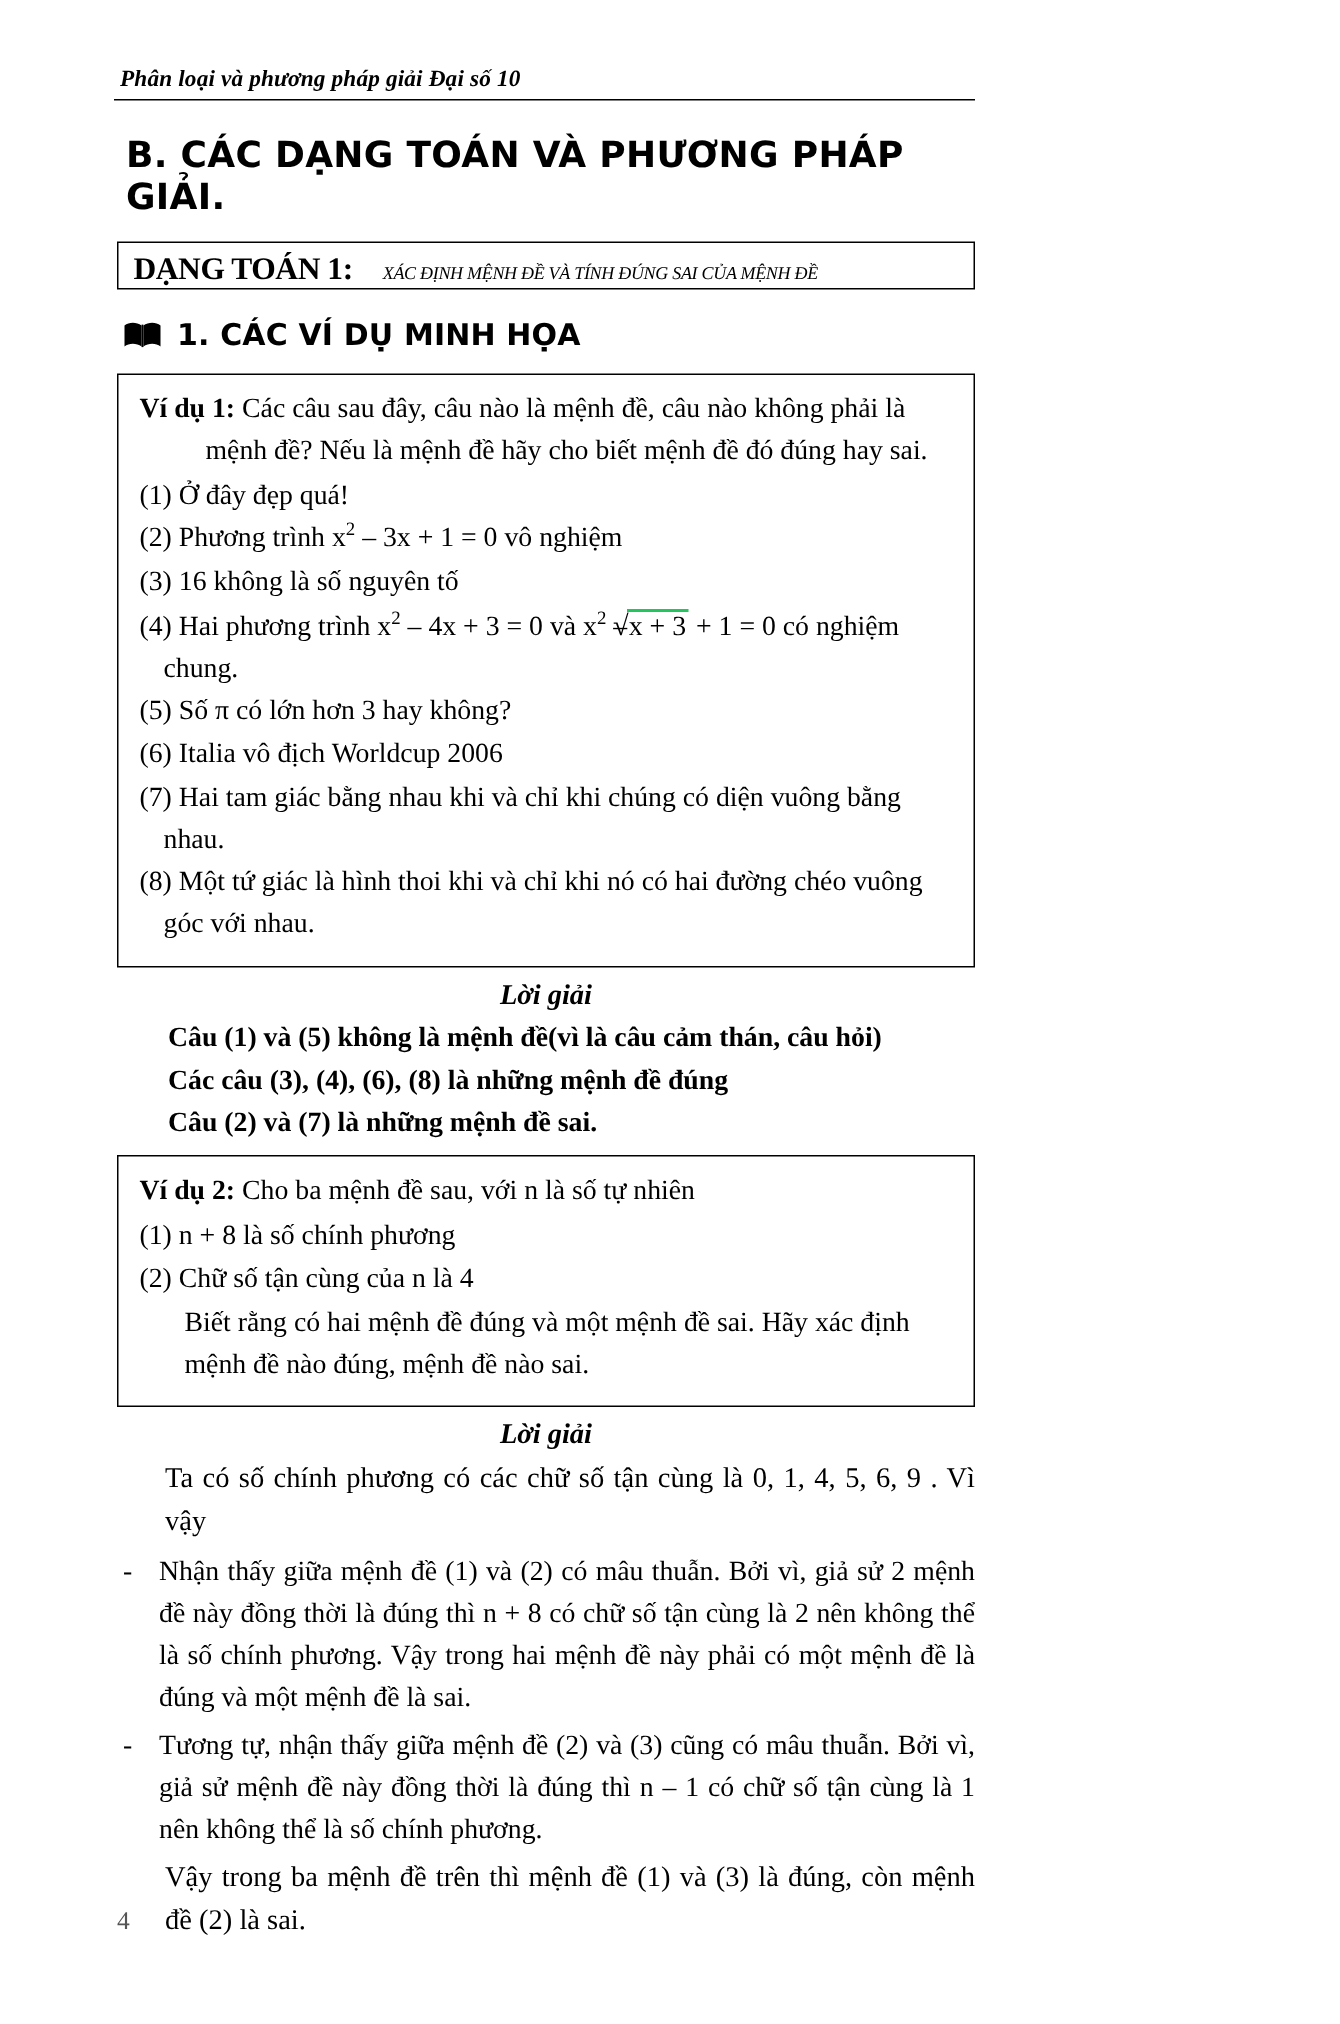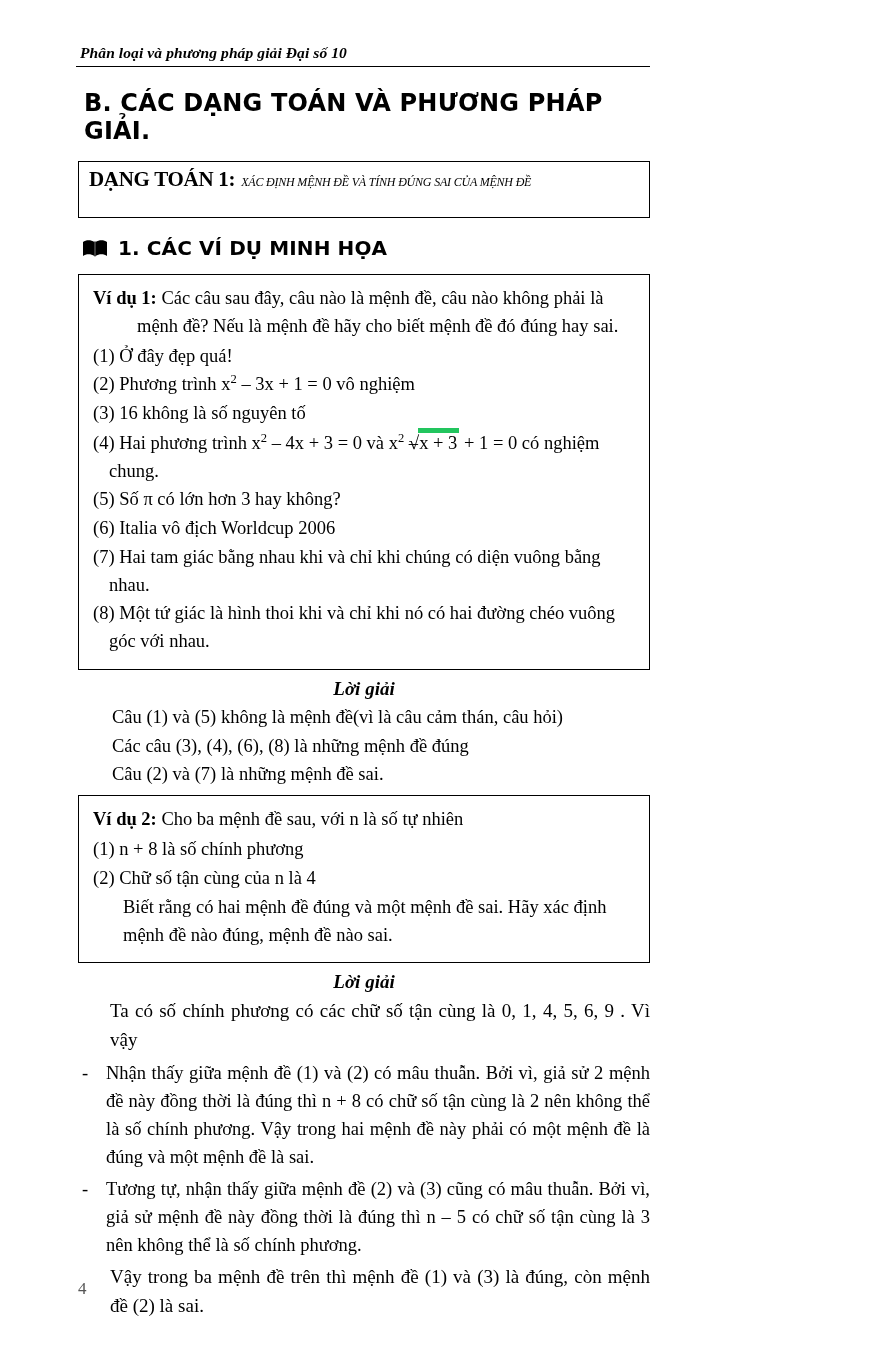--- a/index.html
+++ b/index.html
@@ -40,25 +40,25 @@
     font-family: "DejaVu Sans", sans-serif;
     font-weight: bold;
     font-size: 24px;
     letter-spacing: .2px;
     margin: 6px 0 16px 0;
     padding-left: 6px;
   }
   
   .dang-toan {
     border: 1.3px solid #000;
-    padding: 5px 8px 25px 10px;
+    padding: 5px 8px 0 10px;
     margin: 0 0 18px 0;
     display: flex;
     align-items: baseline;
-    gap: 6px;
+    gap: 20px;
     white-space: nowrap;
     overflow: hidden;
   }
   .dang-toan .label {
     font-weight: bold;
     font-size: 21px;
     font-family: "Liberation Serif", serif;
     letter-spacing: -0.3px;
   }
   .dang-toan .value {
@@ -123,20 +123,21 @@
     font-weight: bold;
     font-style: italic;
     font-size: 19px;
     margin: 6px 0 4px 0;
   }
   .sol-line {
     font-size: 18.5px;
     line-height: 1.5;
     margin: 1px 0;
     padding-left: 34px;
+    font-weight: bold;
   }
   .sol-block {
     margin-bottom: 6px;
   }
   
   .bullet-row {
     display: flex;
     font-size: 18.5px;
     line-height: 1.52;
     margin: 4px 0;
@@ -165,21 +166,21 @@
     white-space: nowrap;
   }
   sup { font-size: 68%; vertical-align: super; line-height: 0; }
   .sqrt {
     display: inline-block;
     position: relative;
     padding-left: 2px;
   }
   .sqrt > .radic { font-size: 19px; }
   .sqrt > .rad-body {
-    border-top: 5px solid #22c55e;
+    border-top: 2px solid #22c55e;
     padding: 0 2px 0 1px;
     margin-left: -1px;
   }
   
   .page-number {
     position: absolute;
     left: 78px;
     bottom: 58px;
     font-size: 17px;
     color: #555;
@@ -290,21 +291,21 @@
     <div class="loigiai">Lời giải</div>
     <p class="plain-row">Ta có số chính phương có các chữ số tận cùng là 0, 1, 4, 5, 6, 9 . Vì vậy</p>
 
     <div class="bullet-row">
       <span class="bullet-mark">-</span>
       <span class="bullet-text">Nhận thấy giữa mệnh đề (1) và (2) có mâu thuẫn. Bởi vì, giả sử 2 mệnh đề này đồng thời là đúng thì n + 8 có chữ số tận cùng là 2 nên không thể là số chính phương. Vậy trong hai mệnh đề này phải có một mệnh đề là đúng và một mệnh đề là sai.</span>
     </div>
 
     <div class="bullet-row">
       <span class="bullet-mark">-</span>
-      <span class="bullet-text">Tương tự, nhận thấy giữa mệnh đề (2) và (3) cũng có mâu thuẫn. Bởi vì, giả sử mệnh đề này đồng thời là đúng thì n – 5 có chữ số tận cùng là 3 nên không thể là số chính phương.</span>
+      <span class="bullet-text">Tương tự, nhận thấy giữa mệnh đề (2) và (3) cũng có mâu thuẫn. Bởi vì, giả sử mệnh đề này đồng thời là đúng thì n – 1 có chữ số tận cùng là 1 nên không thể là số chính phương.</span>
     </div>
 
     <p class="plain-row">Vậy trong ba mệnh đề trên thì mệnh đề (1) và (3) là đúng, còn mệnh đề (2) là sai.</p>
   </div>
 
   <div class="page-number">4</div>
 
 </div>
 
 </body></html>

